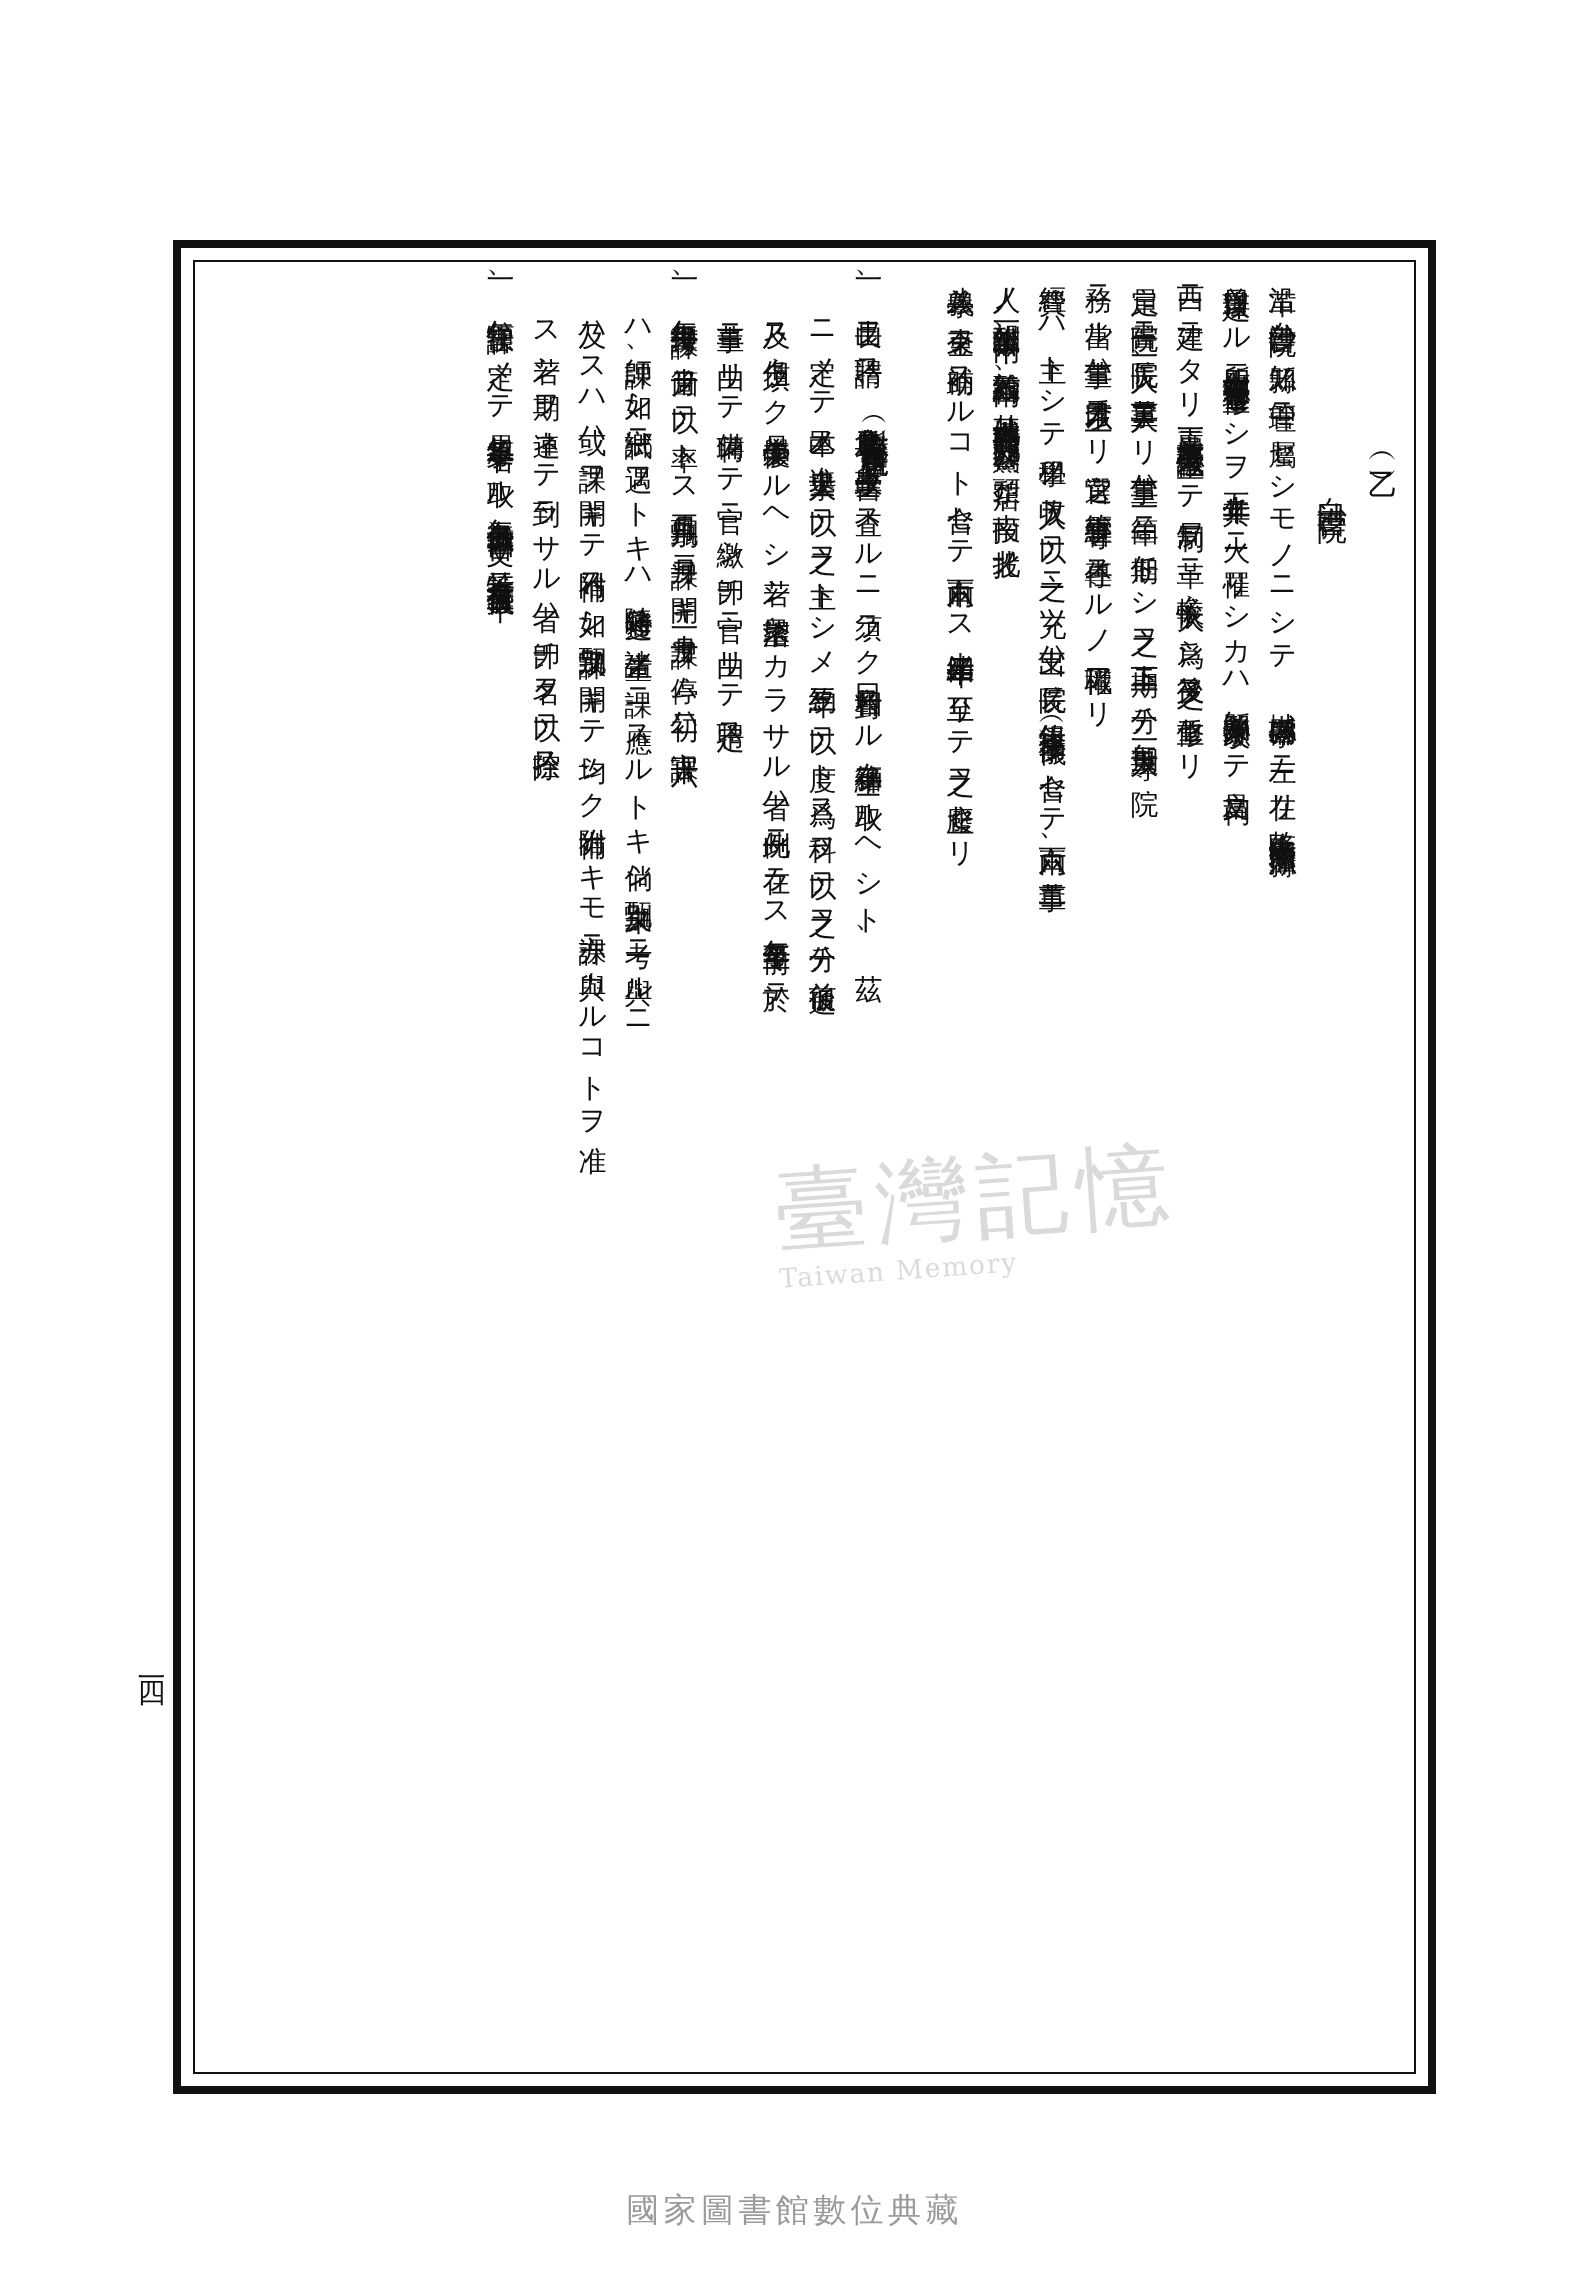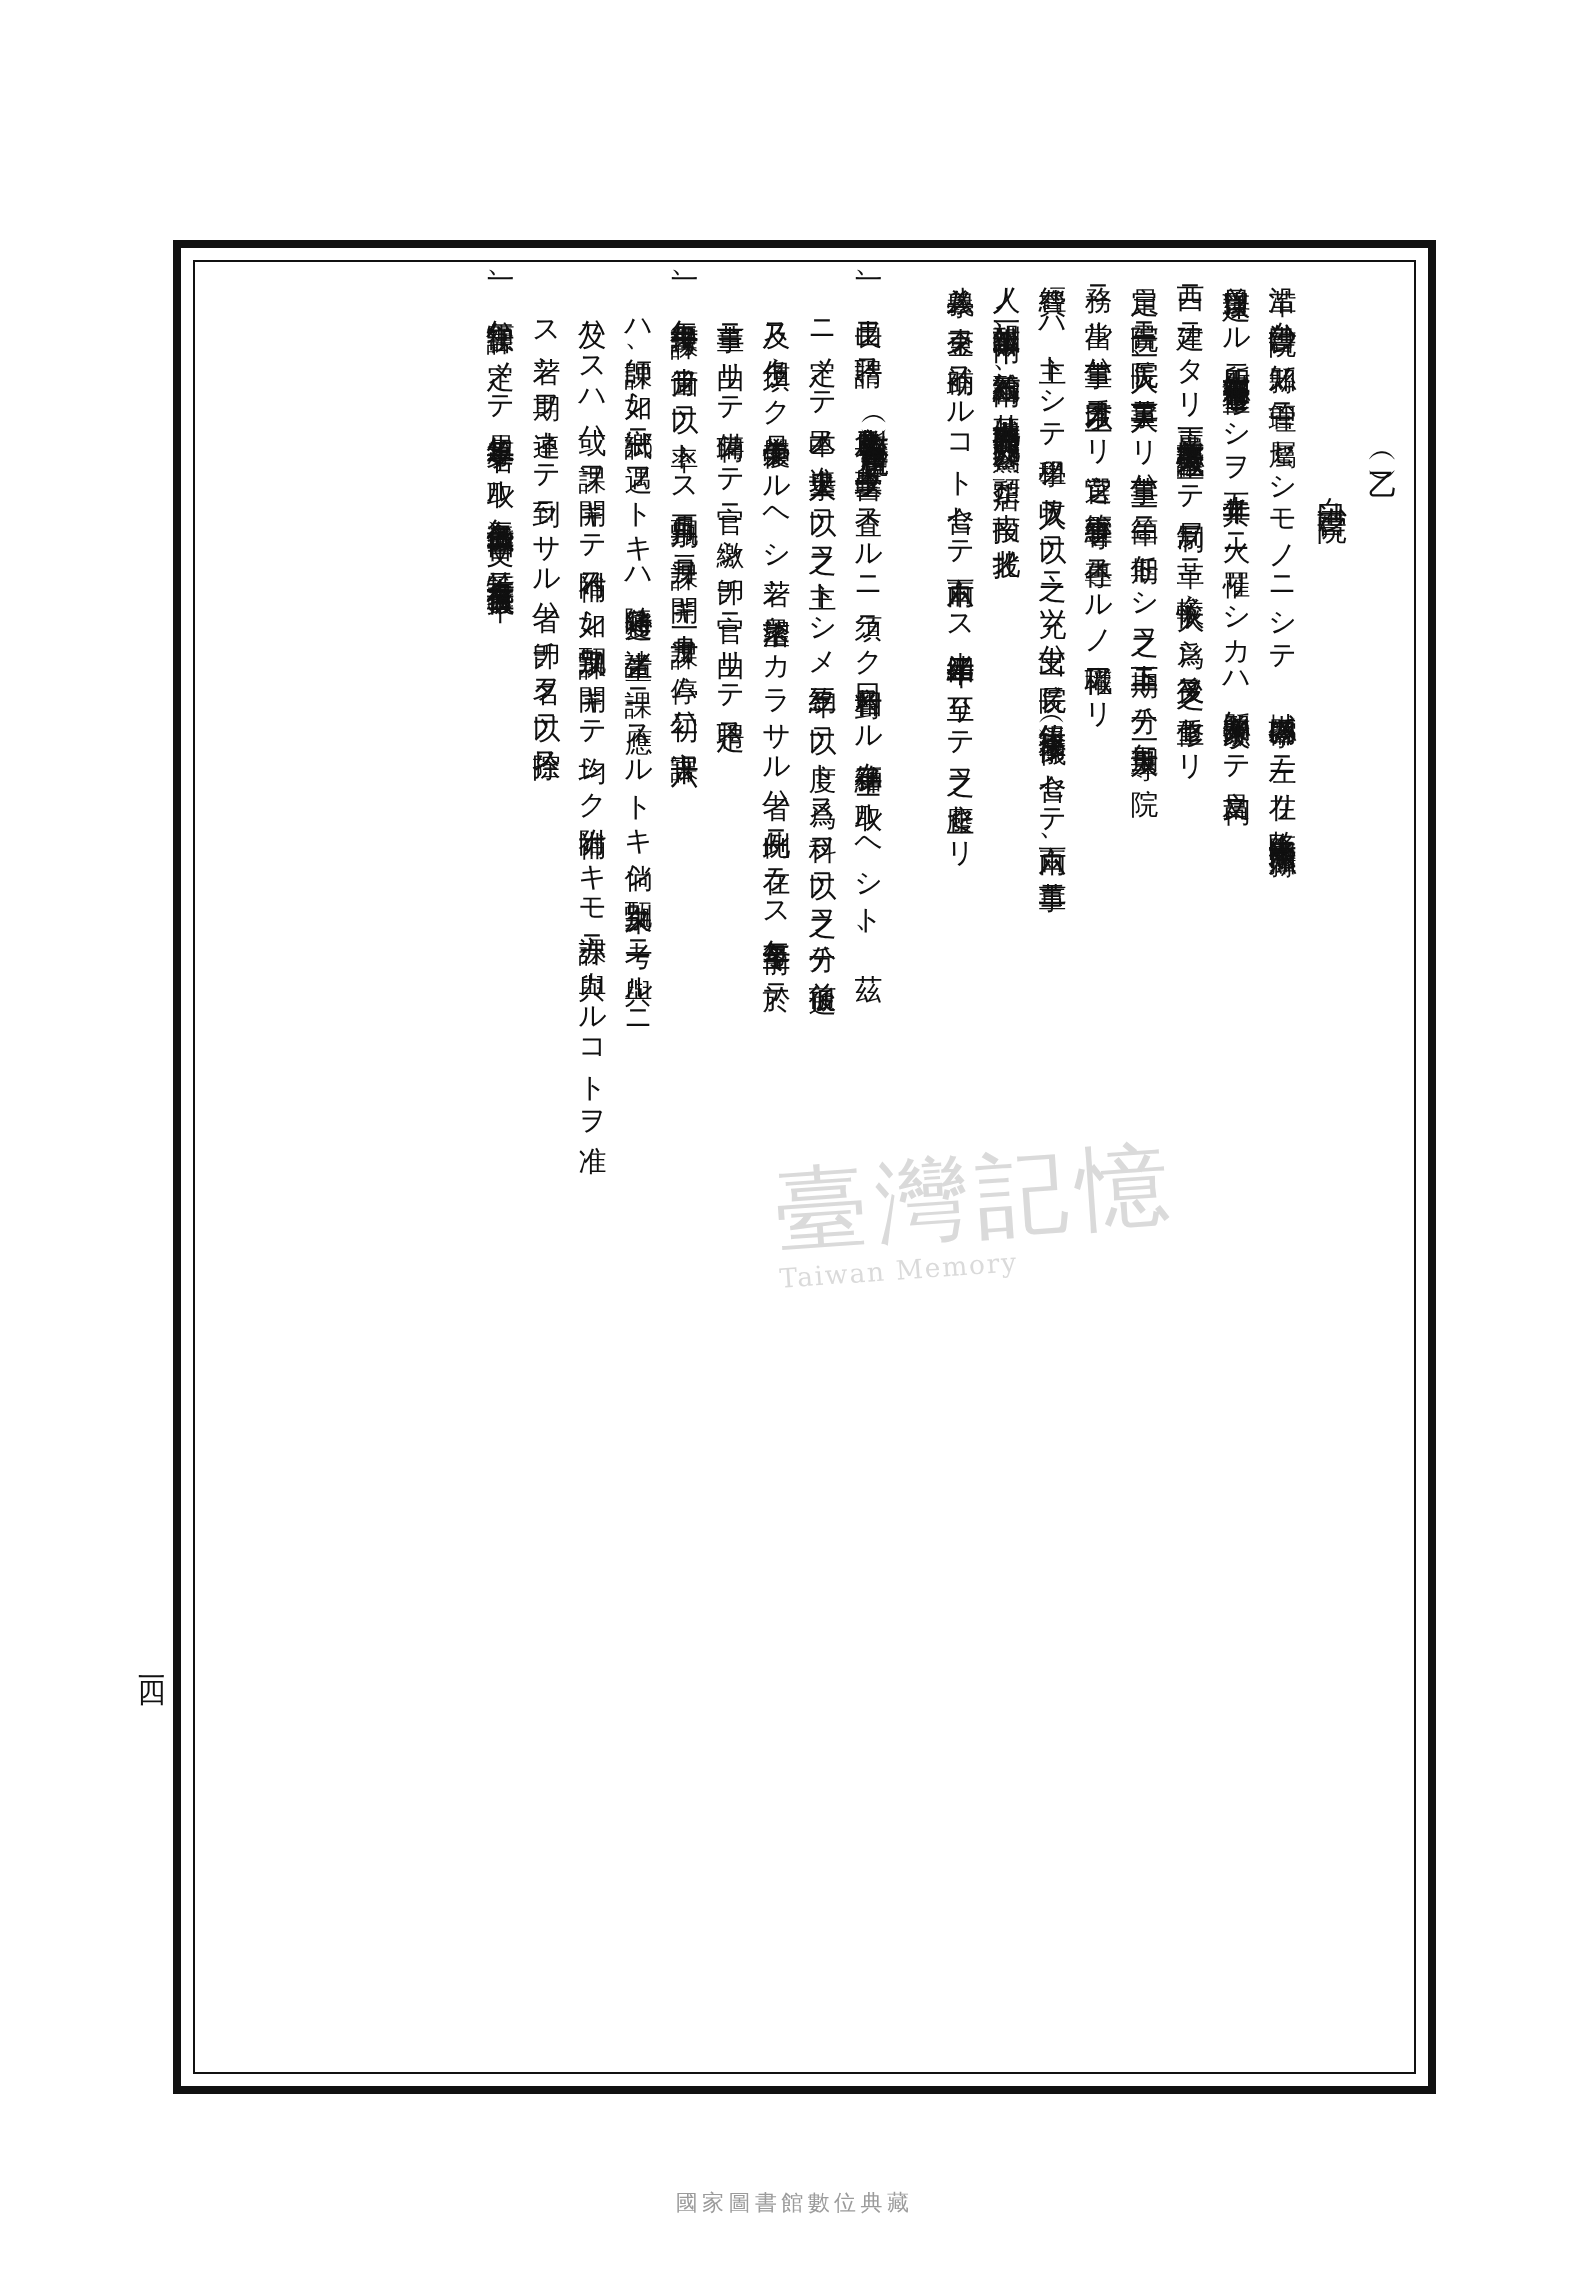--- a/index.html
+++ b/index.html
@@ -130,21 +130,21 @@
     white-space: nowrap;
   }
 
   
   .library-credit {
     position: absolute;
     left: 0;
     top: 2188px;
     width: 1589px;
     text-align: center;
-    font-size: 22px;
+    font-size: 33px;
     letter-spacing: 4.4px;
     color: #9b9b9b;
     font-family: Liberation Serif, serif;
   }
 </style>
 </head>
 <body>
 
 <div class="page-frame">
   <div class="page-frame-inner"></div>

